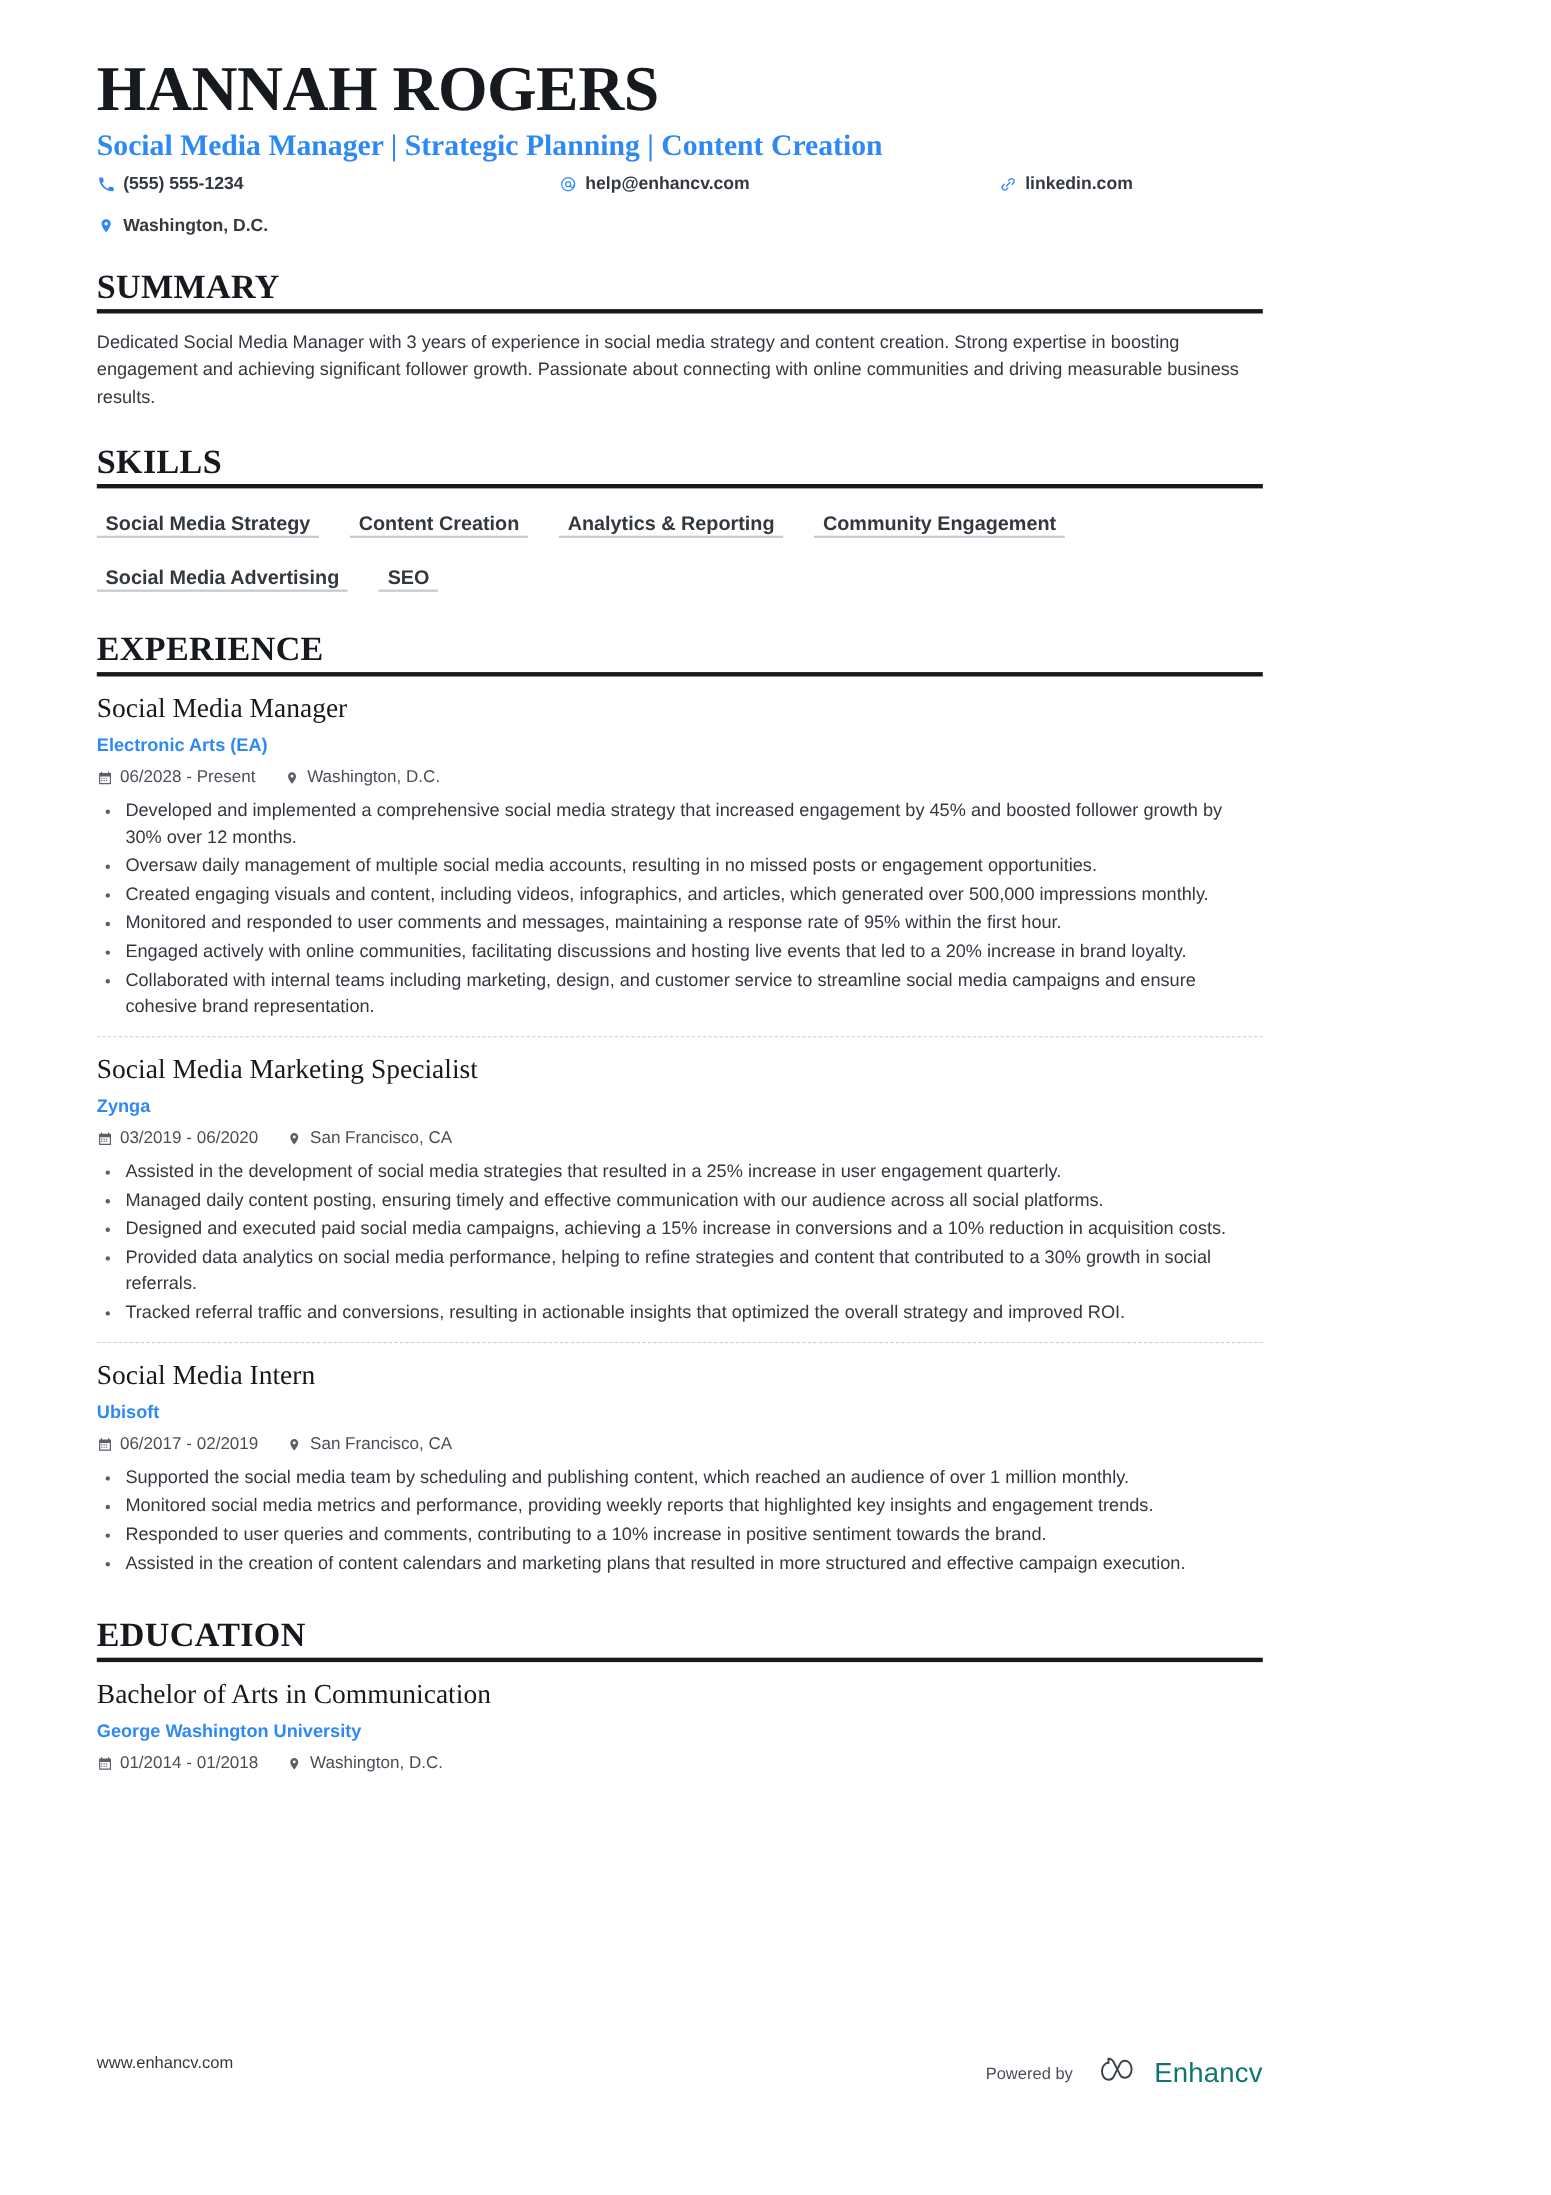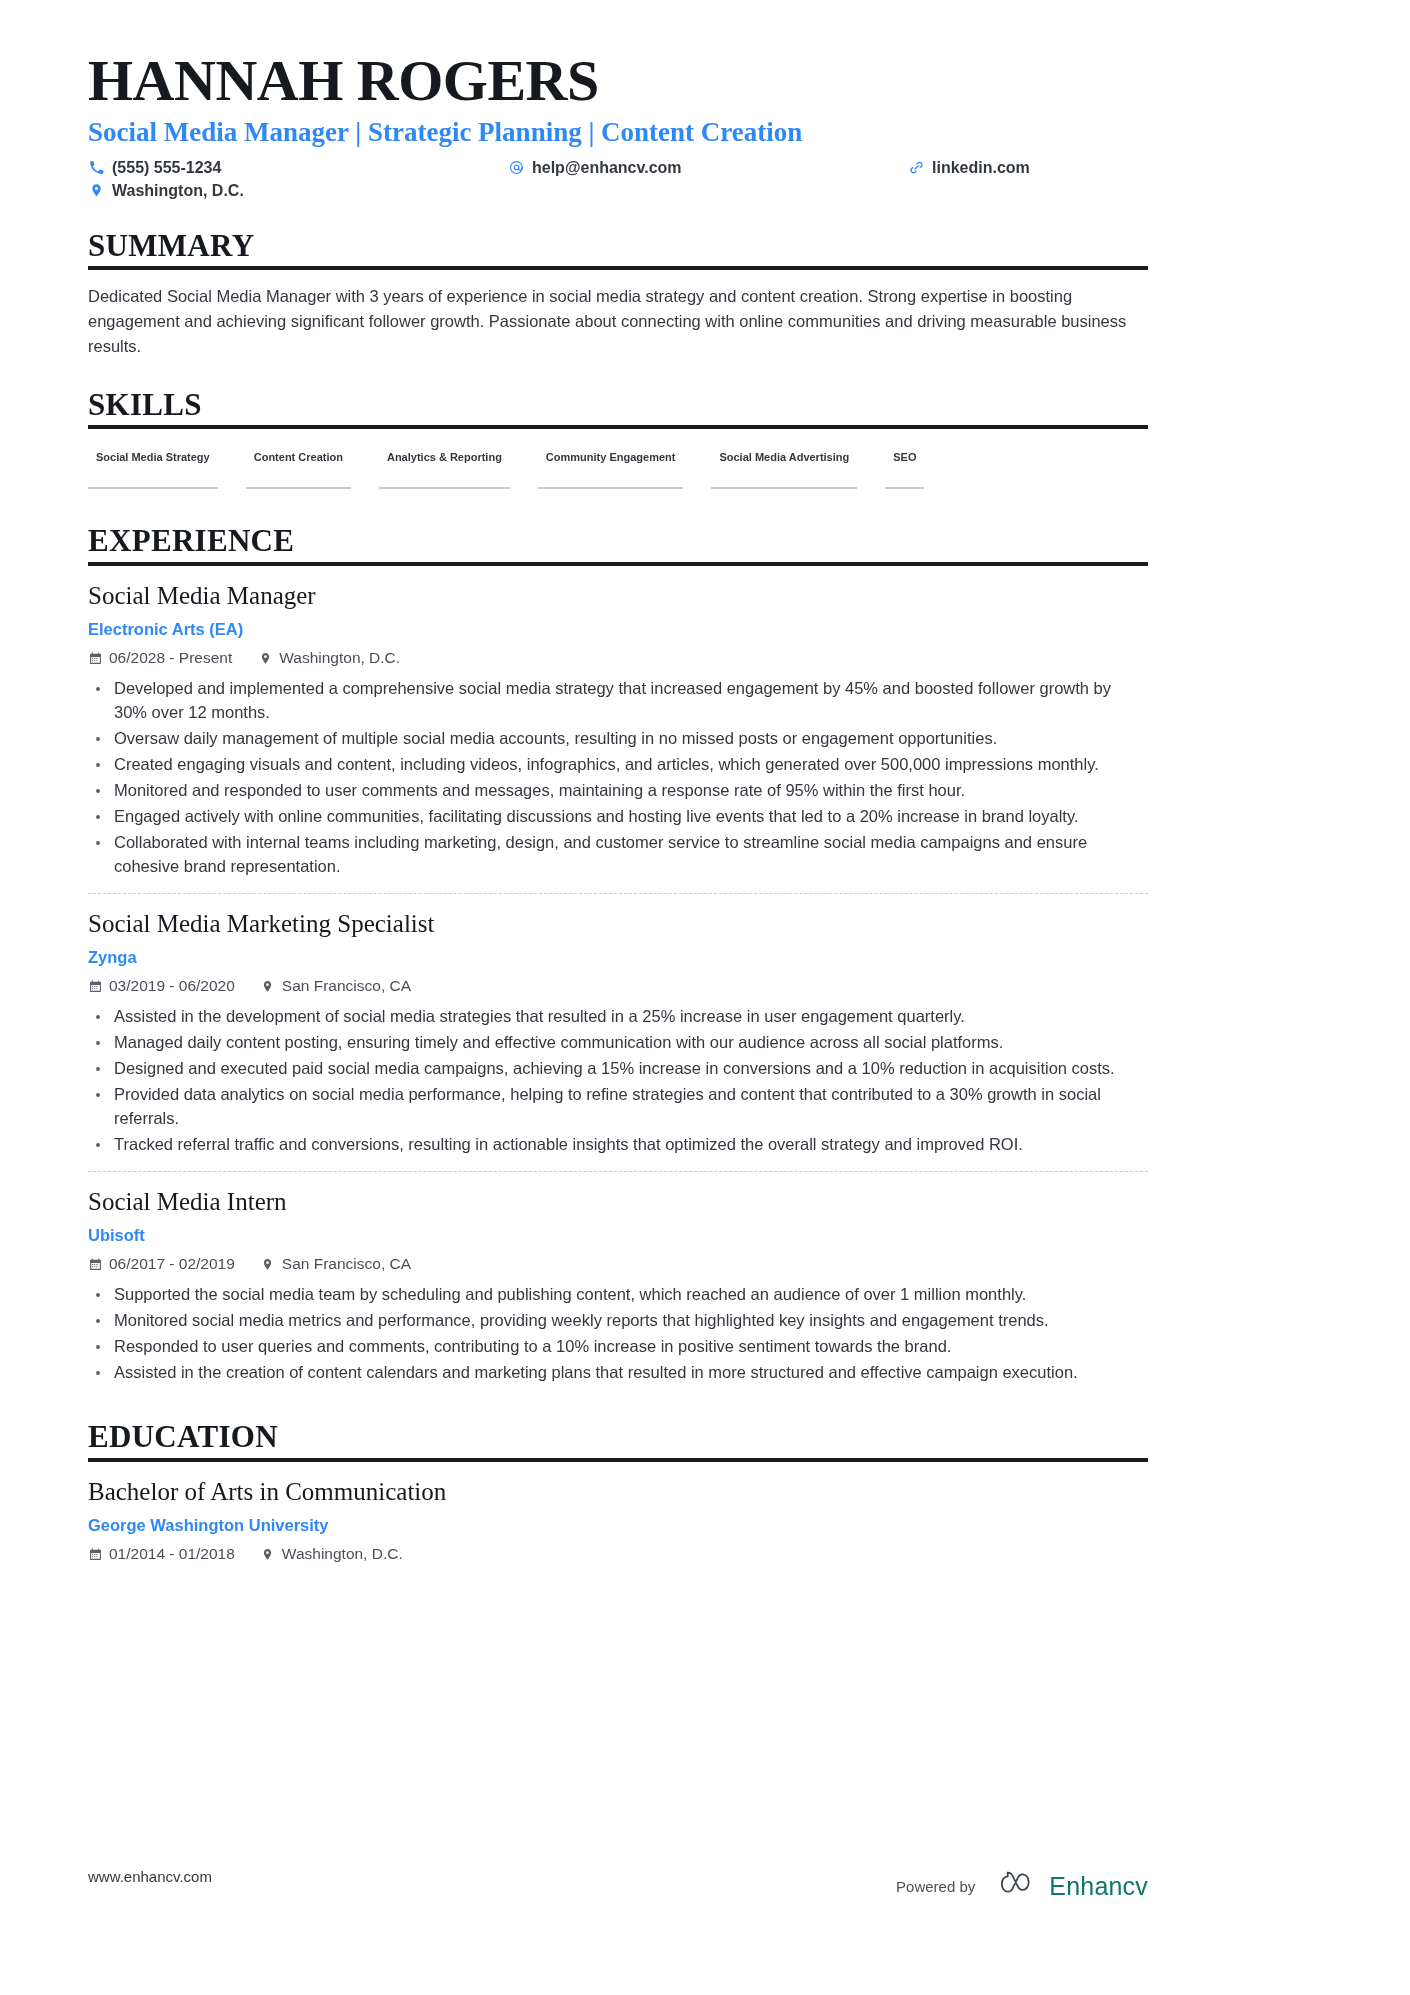--- a/index.html
+++ b/index.html
@@ -38,21 +38,21 @@
     font-family: "Liberation Serif", serif;
     font-weight: bold;
     font-size: 27px;
     line-height: 1.2;
     color: #2f89f5;
     margin: 6px 0 10px 0;
   }
   .contact-grid {
     display: grid;
     grid-template-columns: 420px 400px auto;
-    row-gap: 3px;
+    row-gap: 18px;
     margin-top: 4px;
   }
   .contact-item {
     display: flex;
     align-items: center;
     gap: 8px;
     font-size: 16px;
     font-weight: bold;
     color: #33383f;
     line-height: 1.2;
@@ -97,24 +97,24 @@
 
   
   .skills-wrap {
     display: flex;
     flex-wrap: wrap;
     gap: 0 28px;
     margin-top: 18px;
     max-width: 1100px;
   }
   .skill {
-    font-size: 11px;
-    font-weight: bold;
-    color: #33383f;
-    padding: 4px 8px 24px 8px;
+    font-size: 18px;
+    font-weight: bold;
+    color: #33383f;
+    padding: 4px 8px 0 8px;
     border-bottom: 2px solid #c6c9ce;
     margin-bottom: 22px;
     white-space: nowrap;
   }
 
   
   .entry { padding-top: 14px; }
   .entry + .entry {
     border-top: 1px dashed #c8ccd1;
     margin-top: 14px;

